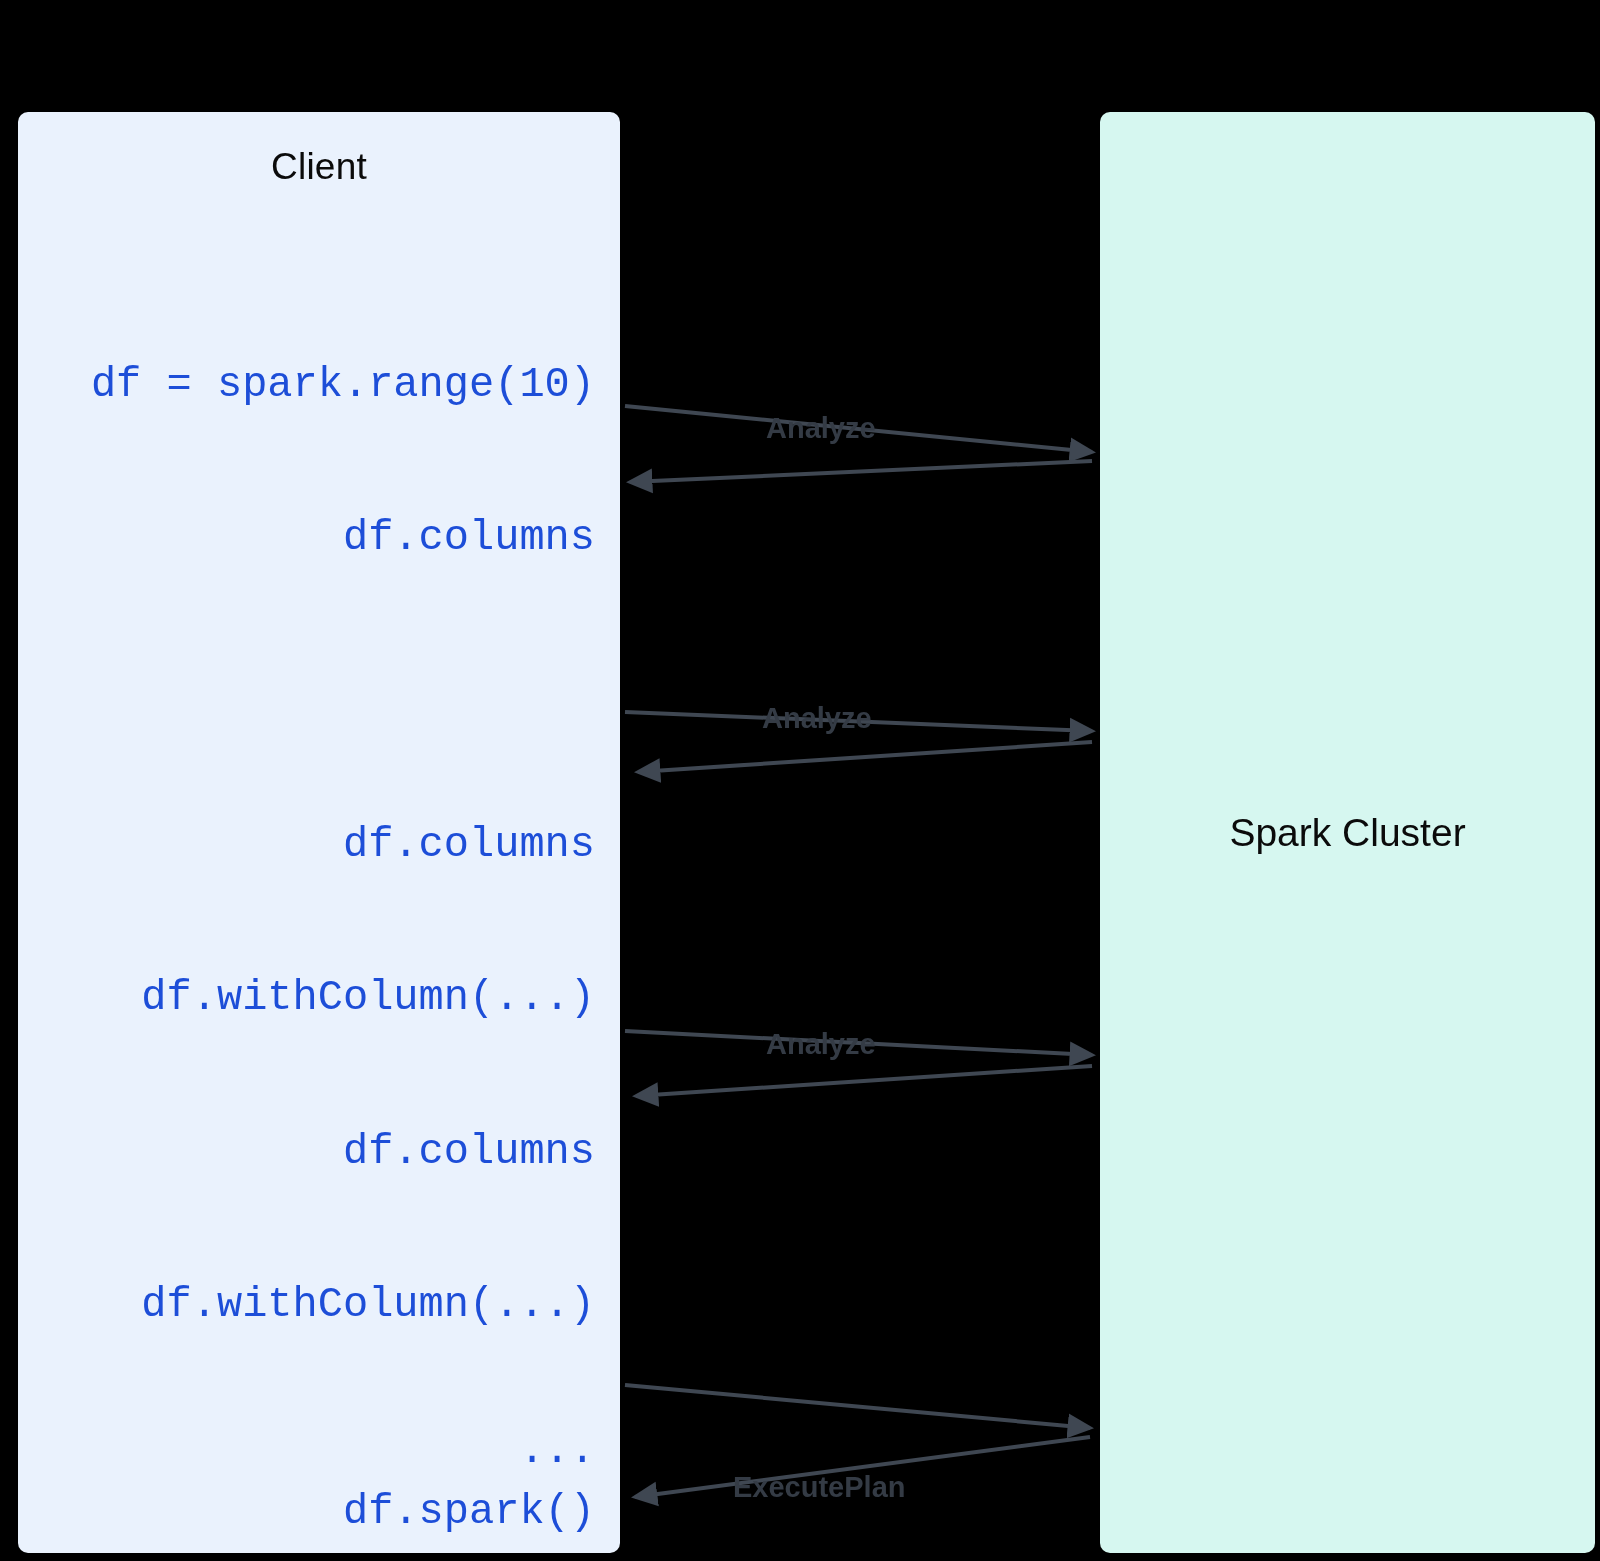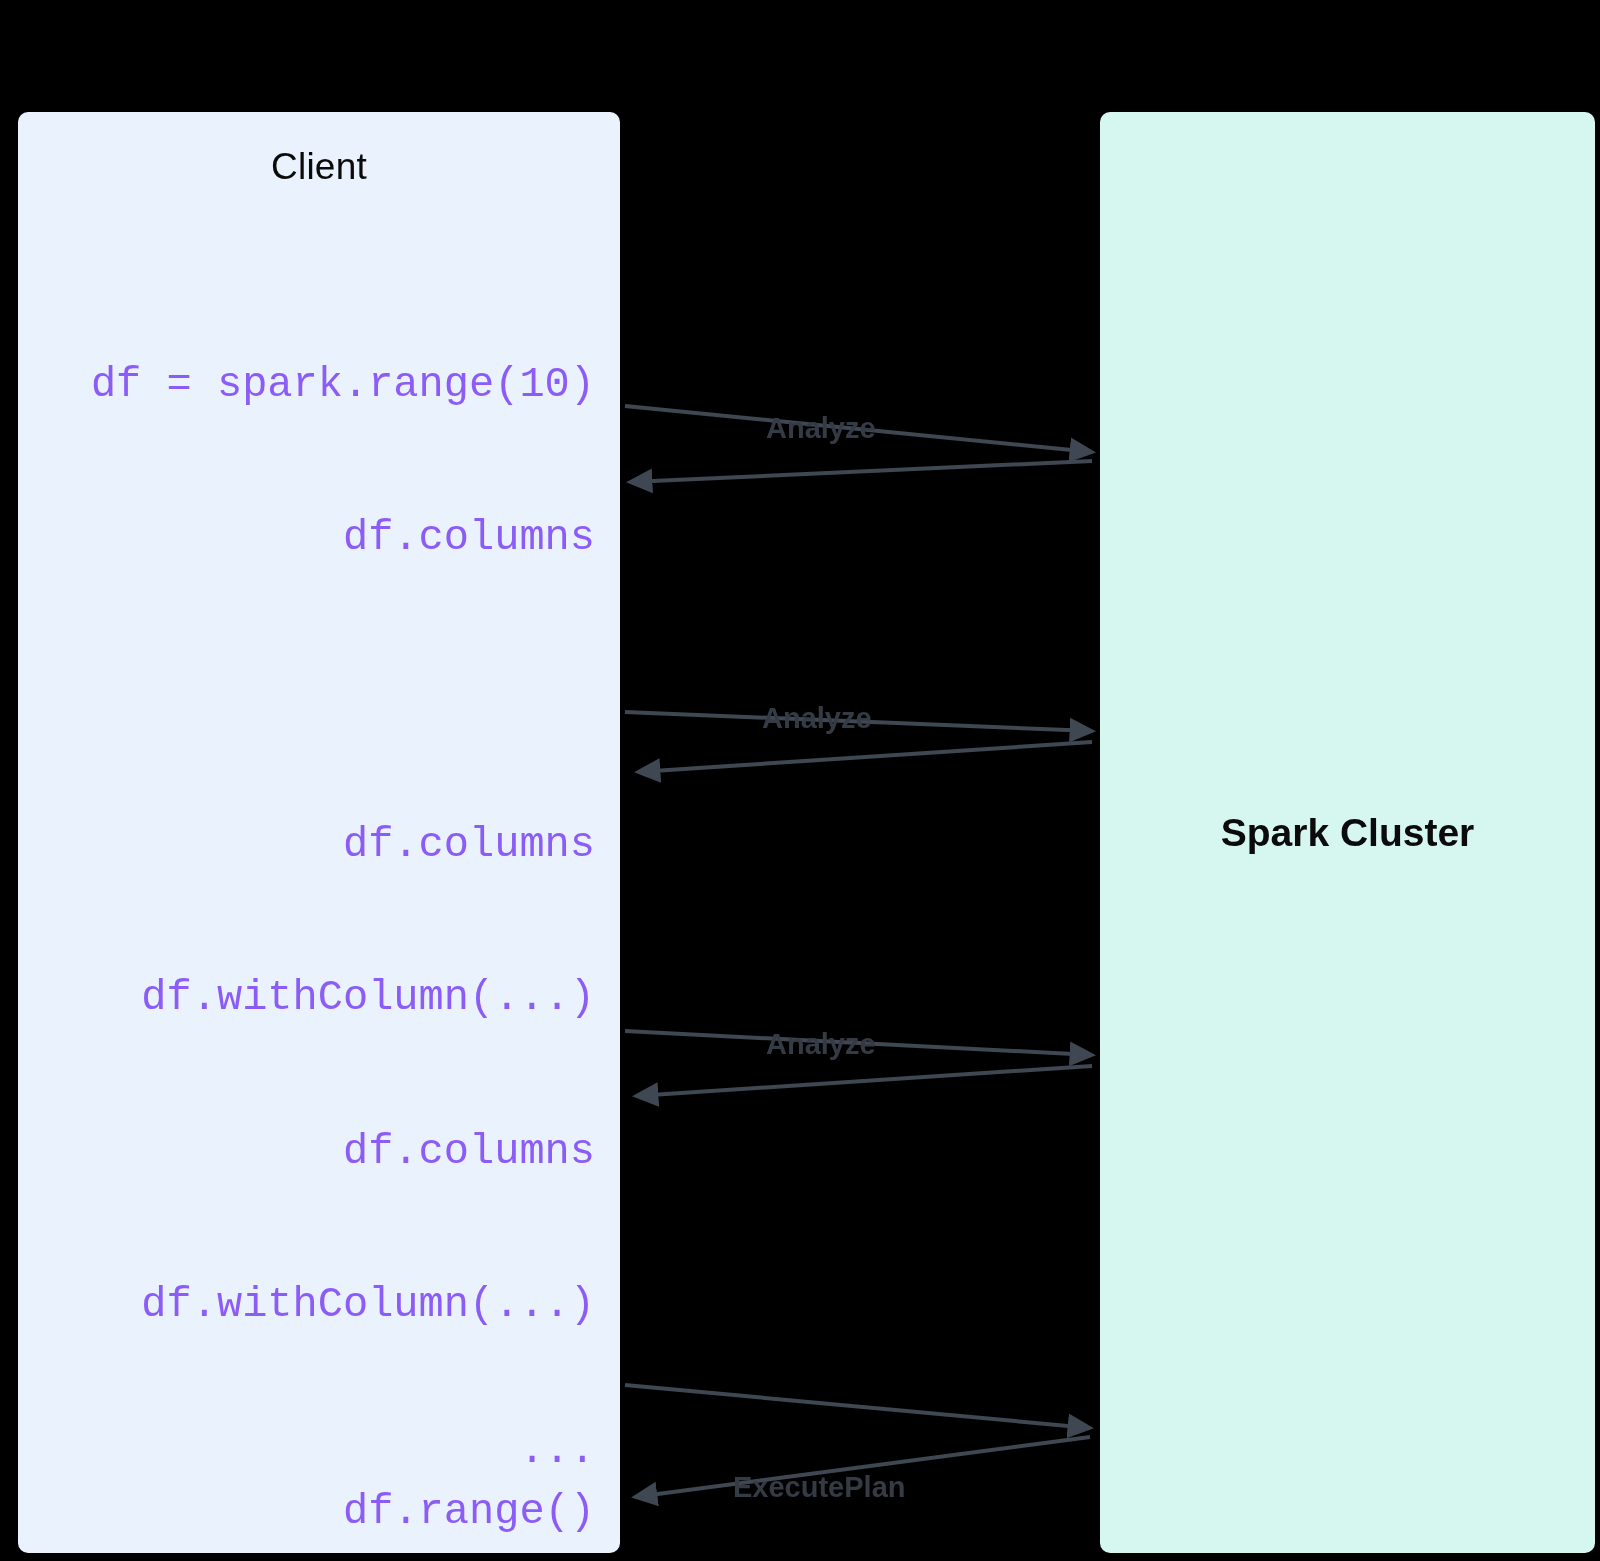--- a/index.html
+++ b/index.html
@@ -58,36 +58,35 @@
   }
 
   #client-title { top: 36px; }
 
   #cluster-title {
     top: 0;
     height: 100%;
     display: flex;
     align-items: center;
     justify-content: center;
-    font-weight: bold;
   }
   #cluster-title > span {
     display: block;
     font-size: 39px;
     color: #0b0b0b;
   }
 
   
   .code-line {
     position: absolute;
     right: 25px;
     font-family: "Liberation Mono", "DejaVu Sans Mono", monospace;
     font-size: 42px;
     line-height: 1;
-    color: #8b5cf6;
+    color: #1d4ed8;
     white-space: pre;
     text-align: left;
   }
 
   
   #arrow-layer {
     position: absolute;
     left: 0; top: 0;
     width: 1600px;
     height: 1561px;
@@ -112,21 +111,21 @@
   <div id="client-box" class="participant">
     <div id="client-title" class="participant-title">Client</div>
 
     <div class="code-line" style="top:252px">df = spark.range(10)</div>
     <div class="code-line" style="top:405px">df.columns</div>
     <div class="code-line" style="top:712px">df.columns</div>
     <div class="code-line" style="top:865px">df.withColumn(...)</div>
     <div class="code-line" style="top:1019px">df.columns</div>
     <div class="code-line" style="top:1172px">df.withColumn(...)</div>
     <div class="code-line" style="top:1318px">...</div>
-    <div class="code-line" style="top:1379px">df.range()</div>
+    <div class="code-line" style="top:1379px">df.spark()</div>
   </div>
 
   <div id="cluster-box" class="participant">
     <div id="cluster-title">
       <span>Spark Cluster</span>
     </div>
   </div>
 
   <svg id="arrow-layer" viewBox="0 0 1600 1561">
     <defs>

